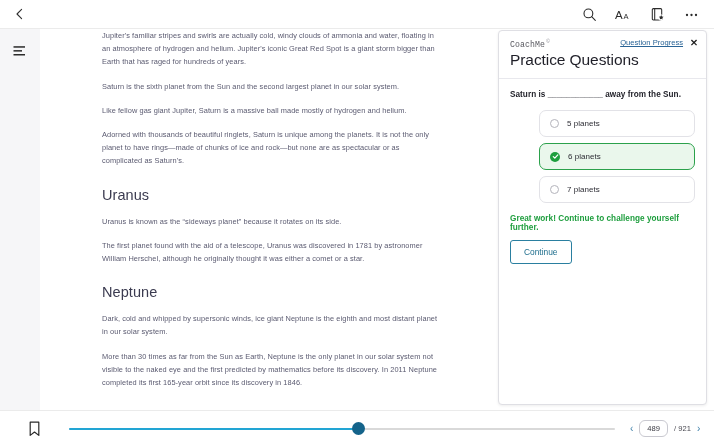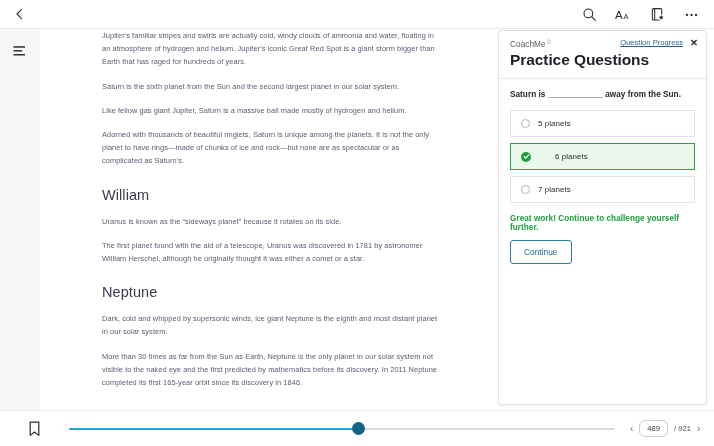--- a/index.html
+++ b/index.html
@@ -63,57 +63,57 @@
   .panel {
     position: absolute; left: 498px; top: 30px; width: 209px; height: 375px;
     background: #ffffff; border: 1px solid #dfdfe4; border-radius: 4px;
     box-shadow: 0 1px 3px rgba(0,0,0,.07);
     overflow: hidden;
   }
   .panel-head {
     position: relative; padding: 9px 10px 9px 11px;
     border-bottom: 1px solid #e8e8ed;
   }
-  .panel-brandrow { display: flex; align-items: flex-end; }
+  .panel-brandrow { display: flex; align-items: flex-end; font-family: Liberation Mono, monospace; }
   .brand {
     font-size: 8.2px; color: #58585f; letter-spacing: .01em;
     display: inline-flex; align-items: flex-start;
   }
   .brand sup { font-size: 5px; line-height: 1; position: relative; top: 0px; margin-left: 1.5px; color: #8a8a92; }
   .head-right {
     position: absolute; right: 8px; top: 7px;
     display: flex; align-items: center; gap: 7px;
   }
   .qprogress {
     font-size: 7.6px; color: #2a6496; text-decoration: underline; cursor: pointer;
     white-space: nowrap;
   }
   .close-x {
     font-size: 9.5px; color: #1a1a1a; cursor: pointer; line-height: 1;
     font-weight: bold;
   }
   .panel-title {
-    font-size: 15.5px; font-weight: 700; color: #1f1f28; margin-top: 2px;
+    font-size: 15.5px; font-weight: 400; color: #1f1f28; margin-top: 2px;
     letter-spacing: -.005em;
   }
 
   .panel-body { padding: 11px 11px 0 11px; }
   .question {
     font-size: 8.2px; color: #24242c; font-weight: bold; margin-bottom: 11px;
     letter-spacing: .005em;
   }
 
   .option {
     display: flex; align-items: center;
     height: 27px; margin-bottom: 6px;
-    border: 1px solid #e2e2e7; border-radius: 0;
-    background: #ffffff; padding-left: 10px; cursor: pointer;
+    border: 1px solid #e2e2e7; border-radius: 7px;
+    background: #ffffff; padding-left: 10px; cursor: pointer; margin-left: 29px;
   }
   .option.correct {
-    background: #eaf7ec; border: 1.5px solid #2ba14b; gap: 16px;
+    background: #eaf7ec; border: 1.5px solid #2ba14b;
   }
   .radio {
     width: 9px; height: 9px; border-radius: 50%;
     border: 1.2px solid #b3b3bb; background: #fff; flex: 0 0 auto;
   }
   .radio.checked {
     border: none; background: #1e9e3e;
     display: flex; align-items: center; justify-content: center;
     width: 10px; height: 10px;
   }
@@ -228,21 +228,21 @@
   </div>
 
   <div class="reader">
     <div class="article">
       <p class="first">Jupiter's familiar stripes and swirls are actually cold, windy clouds of ammonia and water, floating in an atmosphere of hydrogen and helium. Jupiter's iconic Great Red Spot is a giant storm bigger than Earth that has raged for hundreds of years.</p>
 
       <p>Saturn is the sixth planet from the Sun and the second largest planet in our solar system.</p>
       <p>Like fellow gas giant Jupiter, Saturn is a massive ball made mostly of hydrogen and helium.</p>
       <p>Adorned with thousands of beautiful ringlets, Saturn is unique among the planets. It is not the only planet to have rings—made of chunks of ice and rock—but none are as spectacular or as complicated as Saturn's.</p>
 
-      <h2>William</h2>
+      <h2>Uranus</h2>
       <p>Uranus is known as the “sideways planet” because it rotates on its side.</p>
       <p>The first planet found with the aid of a telescope, Uranus was discovered in 1781 by astronomer William Herschel, although he originally thought it was either a comet or a star.</p>
 
       <h2>Neptune</h2>
       <p>Dark, cold and whipped by supersonic winds, ice giant Neptune is the eighth and most distant planet in our solar system.</p>
       <p>More than 30 times as far from the Sun as Earth, Neptune is the only planet in our solar system not visible to the naked eye and the first predicted by mathematics before its discovery. In 2011 Neptune completed its first 165-year orbit since its discovery in 1846.</p>
 
     </div>
   </div>
 

